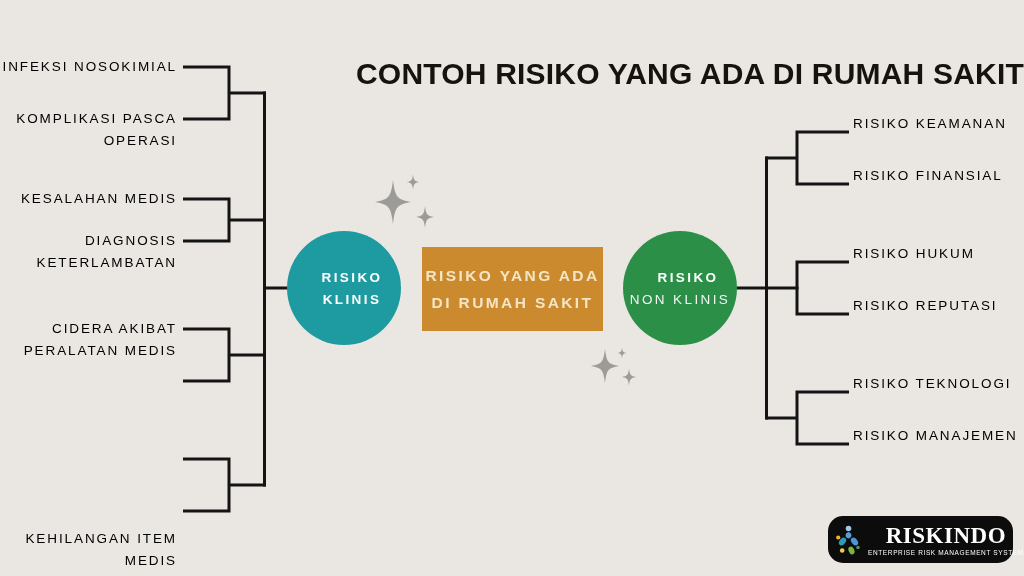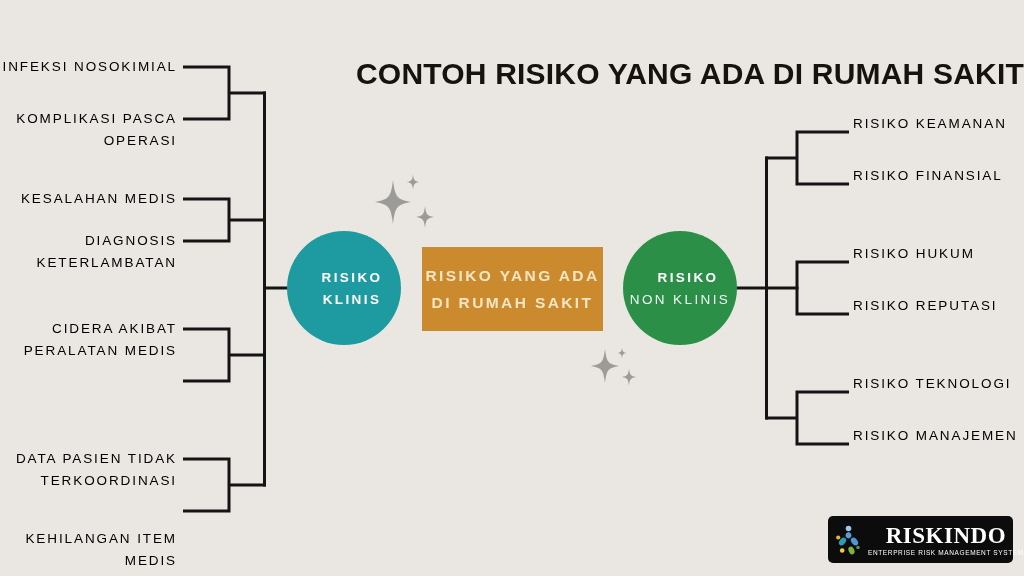--- a/index.html
+++ b/index.html
@@ -29,21 +29,21 @@
   .node .bold{font-weight:bold;padding-left:16px;}
   .node .light{font-weight:normal;color:rgba(255,255,255,0.93);}
   .center-box{
     position:absolute;left:422px;top:247px;width:181px;height:84px;
     background:#CC8A2F;display:flex;flex-direction:column;align-items:center;
     justify-content:center;gap:9px;color:#F4E6C4;font-size:15.5px;
     font-weight:bold;letter-spacing:2.4px;text-align:center;white-space:nowrap;
   }
   .logo{
     position:absolute;left:828px;top:516px;width:185px;height:47px;
-    background:#0C0C0C;border-radius:5px;display:flex;align-items:center;
+    background:#0C0C0C;border-radius:15px;display:flex;align-items:center;
     padding:0;box-sizing:border-box;
   }
   .logo-mark{margin-left:7px;flex:0 0 auto;}
   .logo-text{display:flex;flex-direction:column;align-items:center;margin-left:5px;}
   .logo-name{
     font-family:"Liberation Serif",serif;font-weight:bold;font-size:23px;
     color:#FFFFFF;line-height:1;letter-spacing:0.5px;
   }
   .logo-tagline{
     font-size:6.5px;color:#FFFFFF;letter-spacing:0.62px;margin-top:2px;
@@ -104,24 +104,20 @@
     <span class="ln">KESALAHAN MEDIS</span>
   </div>
   <div class="leaf leaf-left" style="top:230px">
     <span class="ln">DIAGNOSIS</span>
     <span class="ln">KETERLAMBATAN</span>
   </div>
   <div class="leaf leaf-left" style="top:318px">
     <span class="ln">CIDERA AKIBAT</span>
     <span class="ln">PERALATAN MEDIS</span>
   </div>
-  <div class="leaf leaf-left" style="top:448px">
-    <span class="ln">DATA PASIEN TIDAK</span>
-    <span class="ln">TERKOORDINASI</span>
-  </div>
   <div class="leaf leaf-left" style="top:528px">
     <span class="ln">KEHILANGAN ITEM</span>
     <span class="ln">MEDIS</span>
   </div>
 
   <div class="leaf leaf-right" style="top:113px">
     <span class="ln">RISIKO KEAMANAN</span>
   </div>
   <div class="leaf leaf-right" style="top:165px">
     <span class="ln">RISIKO FINANSIAL</span>

